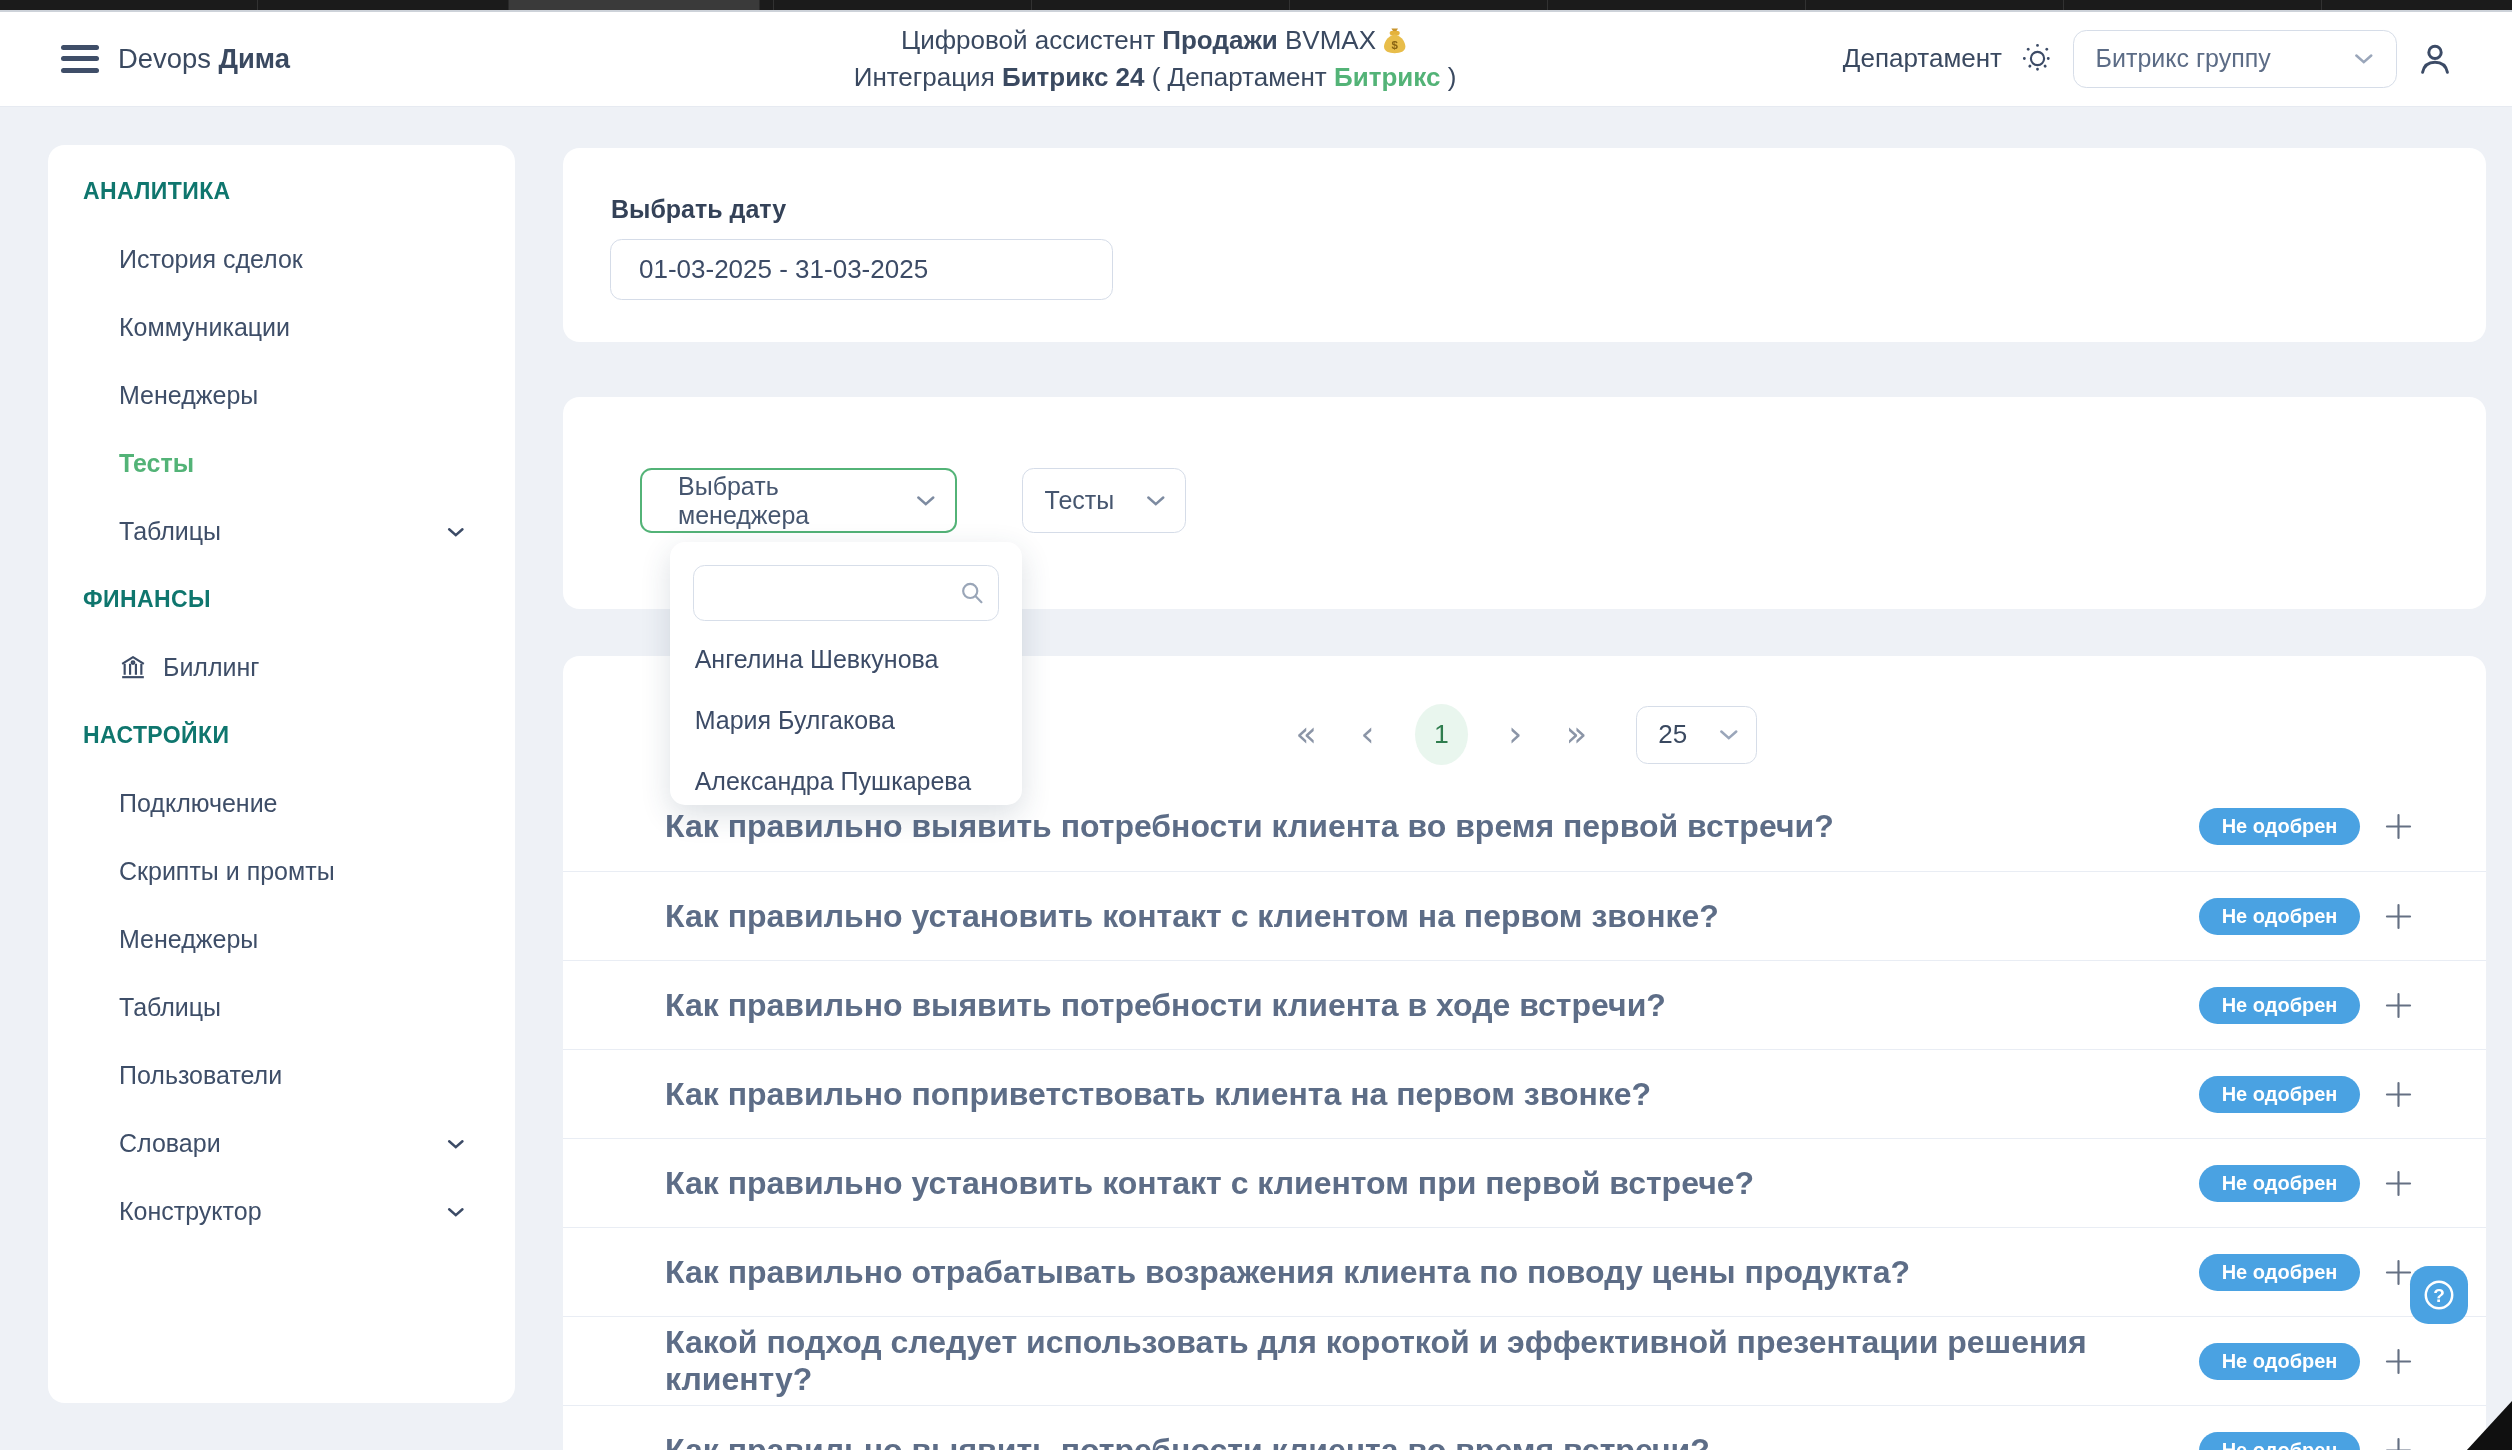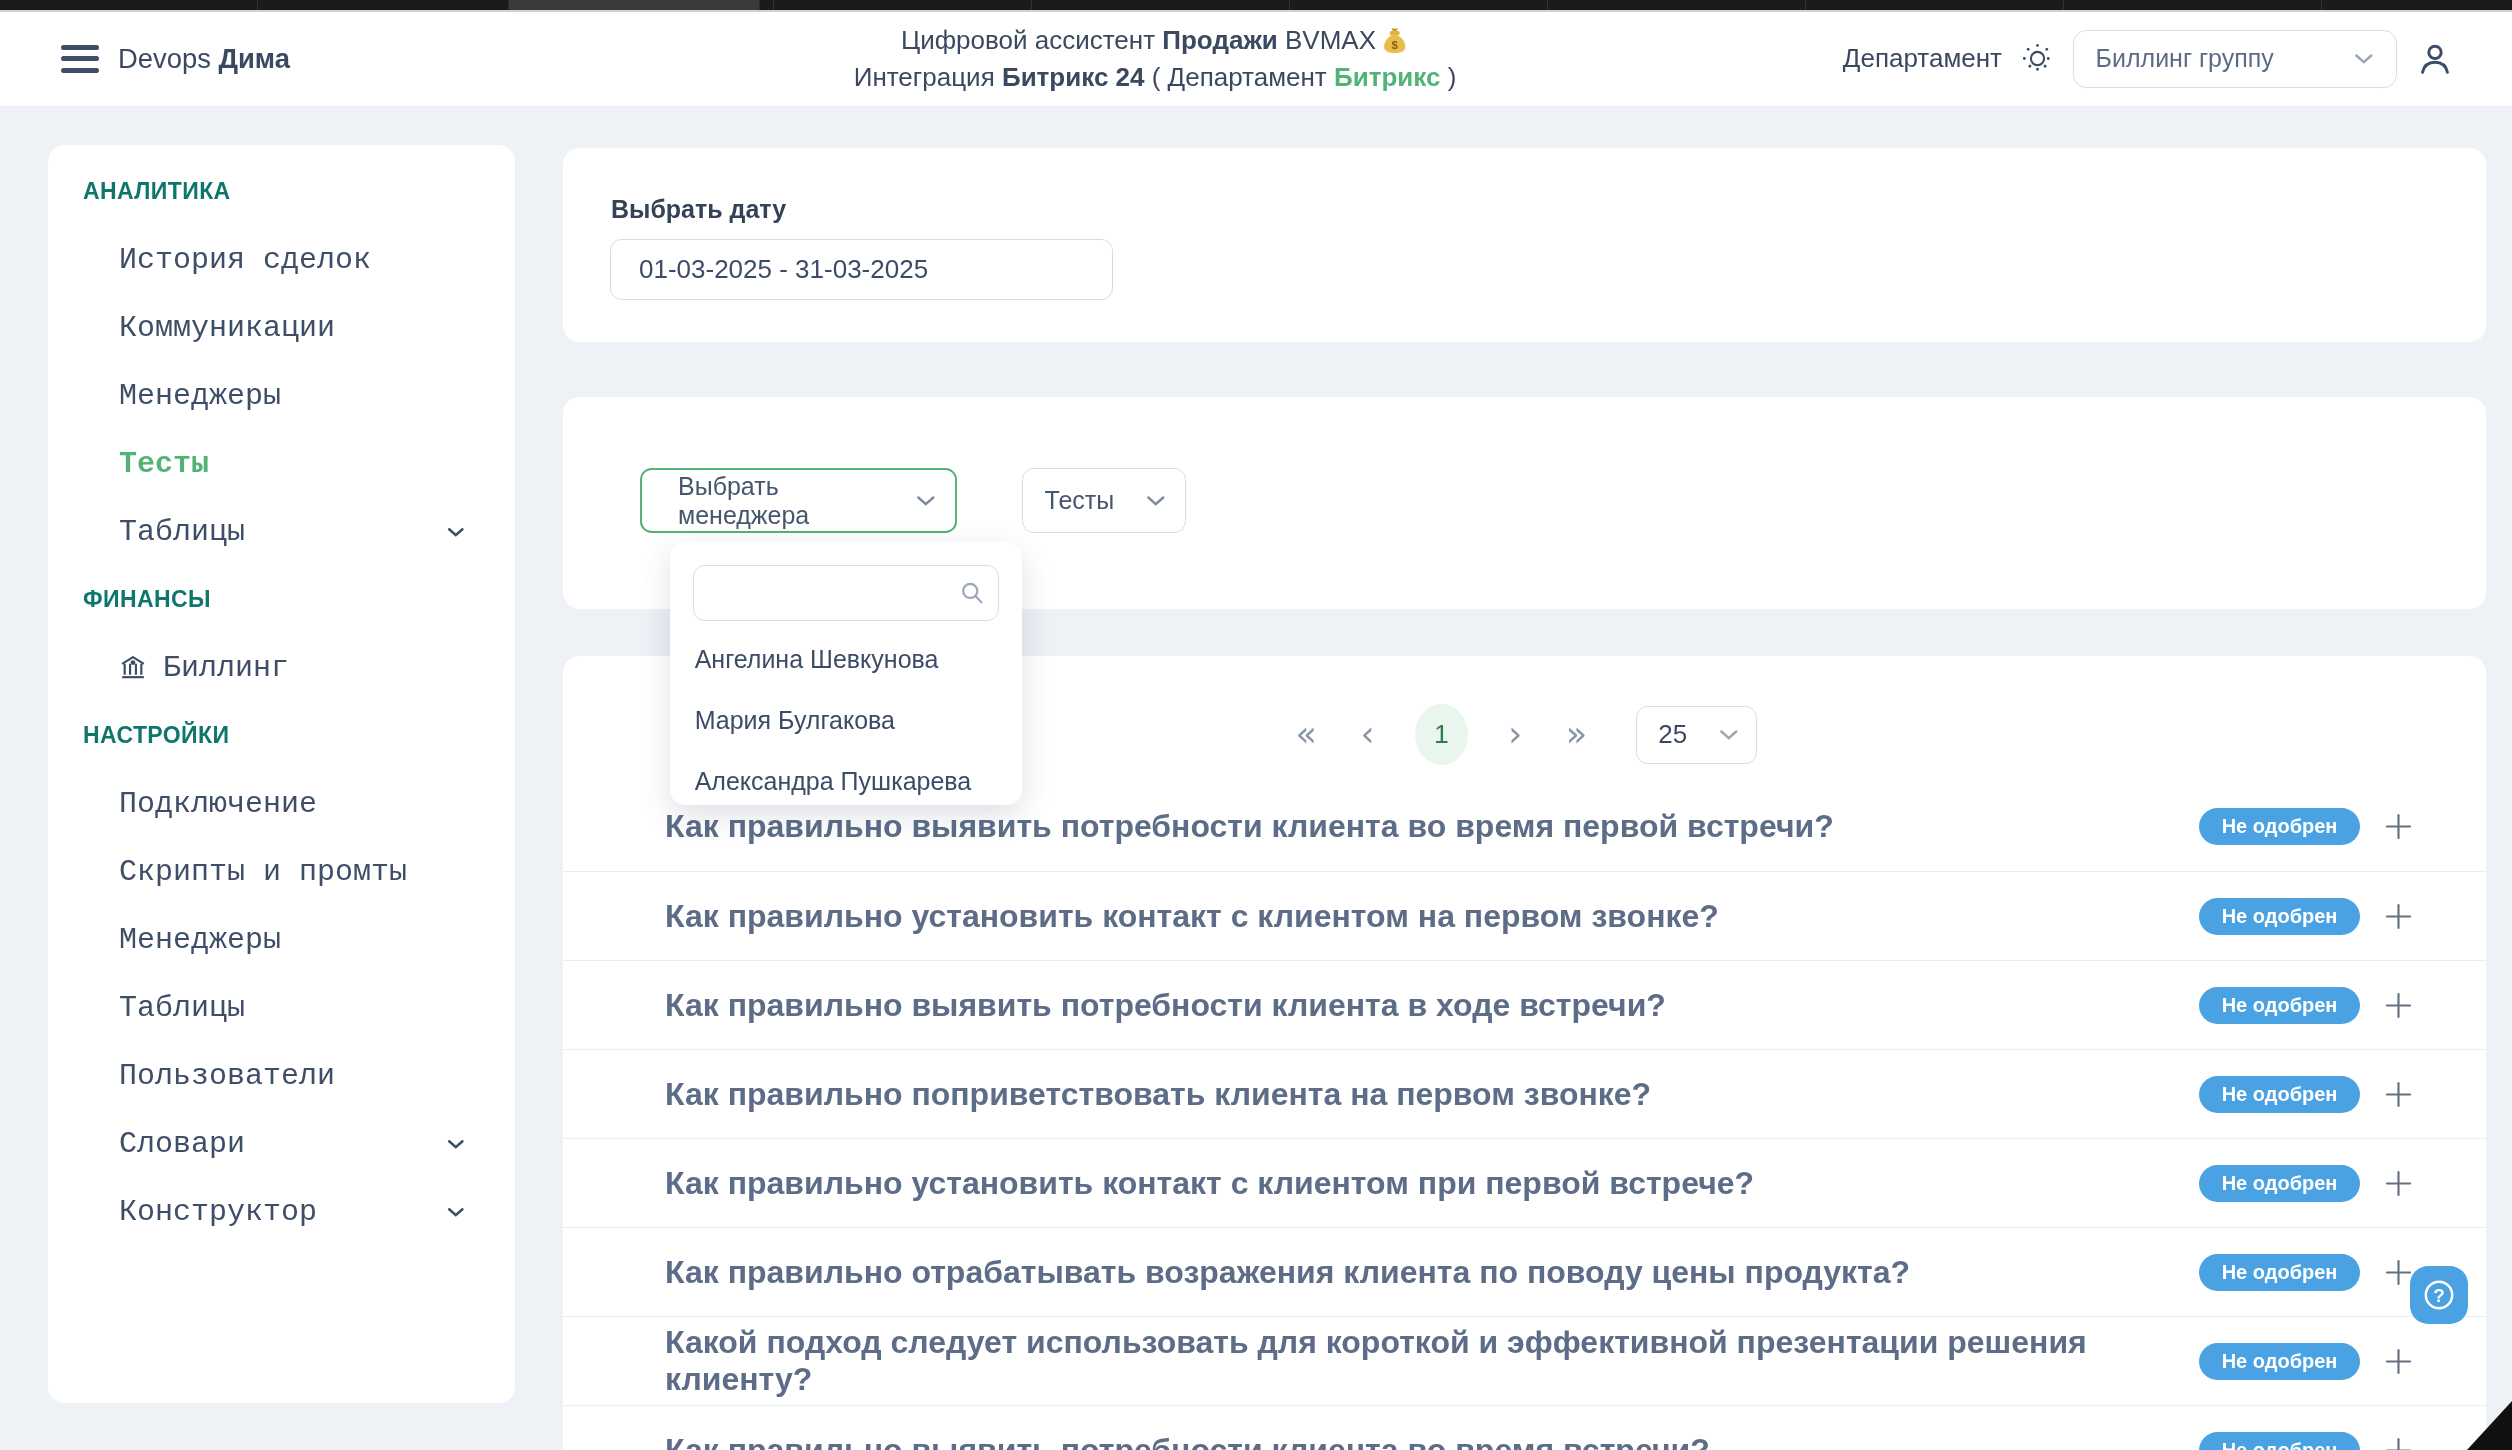--- a/index.html
+++ b/index.html
@@ -29,21 +29,21 @@
   .dept-label{font-size:26px;color:#3a4960;}
   .iconbtn{background:none;border:none;padding:0;cursor:pointer;display:flex;align-items:center;}
   .group-select{width:324px;height:58px;border:1.7px solid #d6dde8;border-radius:13.3px;background:#fff;
     display:flex;align-items:center;justify-content:space-between;padding:0 21.6px;box-sizing:border-box;
     font-size:25px;color:#5c6c86;cursor:pointer;}
   .chev{width:21.6px;height:21.6px;flex:none;}
   
   .sidebar{position:absolute;left:48px;top:145px;width:467px;height:1258px;background:#fff;border-radius:16.6px;
     padding-top:12.5px;box-sizing:border-box;}
   .srow{height:68px;display:flex;align-items:center;box-sizing:border-box;padding:0 48px 0 35px;}
-  .srow.item{padding-left:71px;font-size:30px;color:#3e4e68;cursor:pointer;font-family:Liberation Mono, monospace;}
+  .srow.item{padding-left:71px;font-size:25px;color:#3e4e68;cursor:pointer;}
   .srow.sect{font-size:23px;font-weight:700;color:#0f766e;letter-spacing:0.4px;}
   .srow.item.active{color:#53b377;font-weight:700;}
   .srow .spacer{margin-left:auto;}
   .srow .ic{margin-right:15px;display:flex;}
   
   .card{position:absolute;background:#fff;border-radius:16.6px;}
   .card-date{left:563px;top:148px;width:1923px;height:194px;}
   .card-label{margin:47px 0 0 48px;font-size:25px;font-weight:700;color:#344258;}
   .date-input{position:absolute;left:47px;top:91px;width:503px;height:61px;border:1.7px solid #d5dce8;
     border-radius:11.6px;box-sizing:border-box;display:flex;align-items:center;padding-left:28px;
@@ -126,21 +126,21 @@
 
     <div class="hdr-right">
       <span class="dept-label">Департамент</span>
       <button class="iconbtn">
         <svg width="33" height="33" viewBox="0 0 40 40" fill="none" stroke="#3c4b66" stroke-width="2.6" stroke-linecap="round">
           <circle cx="20" cy="20" r="8"></circle>
           <path d="M20 4v3M20 33v3M4 20h3M33 20h3M8.7 8.7l2.1 2.1M29.2 29.2l2.1 2.1M31.3 8.7l-2.1 2.1M10.8 29.2l-2.1 2.1" stroke-dasharray="0.1 4" stroke-width="3.4"></path>
         </svg>
       </button>
       <div class="group-select">
-        <span>Биллинг группу</span>
+        <span>Битрикс группу</span>
         <svg class="chev" viewBox="0 0 26 26" fill="none" stroke="#9aa6ba" stroke-width="3" stroke-linecap="round">
             <path d="M4 9l9 8 9-8"></path>
           </svg>
       </div>
       <button class="iconbtn">
         <svg width="38" height="38" viewBox="0 0 46 46" fill="none" stroke="#3c4b66" stroke-width="3.6" stroke-linecap="round">
           <circle cx="23" cy="15" r="7.5"></circle>
           <path d="M8 39c2-9 8-12 15-12s13 3 15 12"></path>
         </svg>
       </button>

